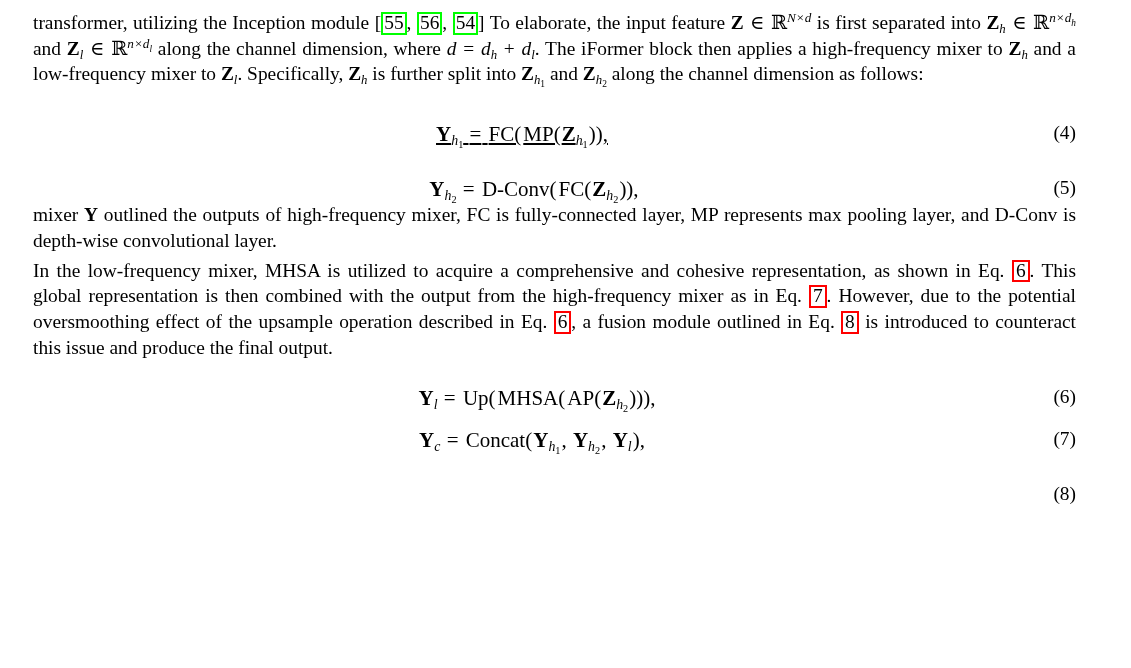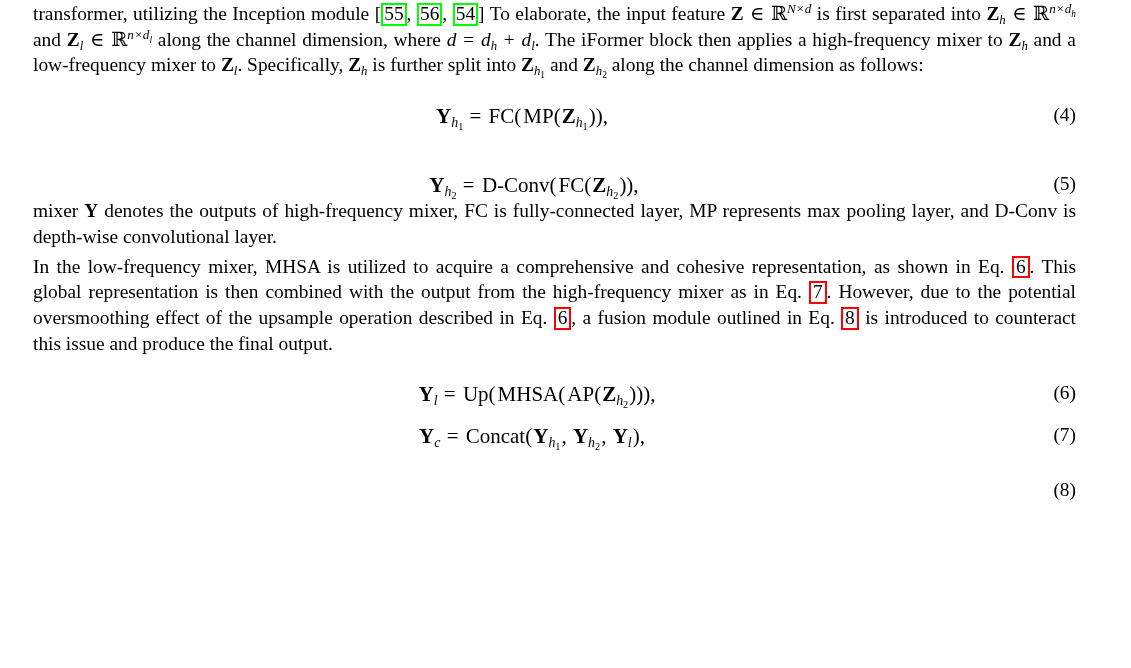--- a/index.html
+++ b/index.html
@@ -17,21 +17,21 @@
   .page {
     position: relative;
     width: 1131px;
     height: 668px;
     padding: 0;
     box-sizing: border-box;
   }
   .content {
     position: absolute;
     left: 33px;
-    top: 1px;
+    top: 10px;
     width: 1043px;
   }
   p.para {
     margin: 0 0 0 0;
     font-size: 19.4px;
     line-height: 25.7px;
     text-align: justify;
     text-justify: inter-word;
     hyphens: none;
   }
@@ -85,22 +85,22 @@
   }
   .eq-body {
     text-align: center;
     white-space: nowrap;
   }
   .eq-num {
     position: absolute;
     right: 0;
     font-size: 19.4px;
   }
-  .eq4 { margin-top: 26px; }
-  .eq5 { margin-top: 44px; }
+  .eq4 { margin-top: 35px; text-decoration: underline; }
+  .eq5 { margin-top: 30px; }
   .eq6 { margin-top: 26px; }
   .eq7 { margin-top: 17px; }
   .eq8 { margin-top: 30px; }
 
   .eq-shift-4 { padding-right: 64px; }
   .eq-shift-5 { padding-right: 40px; }
   .eq-shift-6 { padding-right: 34px; }
   .eq-shift-7 { padding-right: 44px; }
   .eq-shift-8 { padding-right: 48px; }
 
@@ -118,21 +118,21 @@
     <div class="eq-row eq4">
       <div class="eq-body eq-shift-4"><span class="m bb">Y</span><sub><span>h</span><sub class="num" style="font-size:0.74em">1</sub></sub>&nbsp;<span class="op">=</span>&nbsp;<span class="op">FC(</span><span class="op">MP(</span><span class="m bb">Z</span><sub><span>h</span><sub class="num" style="font-size:0.74em">1</sub></sub><span class="op">)),</span></div>
       <div class="eq-num">(4)</div>
     </div>
 
     <div class="eq-row eq5">
       <div class="eq-body eq-shift-5"><span class="m bb">Y</span><sub><span>h</span><sub class="num" style="font-size:0.74em">2</sub></sub>&nbsp;<span class="op">=</span>&nbsp;<span class="op">D-Conv(</span><span class="op">FC(</span><span class="m bb">Z</span><sub><span>h</span><sub class="num" style="font-size:0.74em">2</sub></sub><span class="op">)),</span></div>
       <div class="eq-num">(5)</div>
     </div>
 
-    <p class="para para-after-eq"><span>mixer </span><span class="m bb">Y</span><span> denotes the outputs of high-frequency mixer, FC is fully-connected layer, MP represents max pooling layer, and D-Conv is depth-wise convolutional layer.</span></p>
+    <p class="para para-after-eq"><span>mixer </span><span class="m bb">Y</span><span> outlined the outputs of high-frequency mixer, FC is fully-connected layer, MP represents max pooling layer, and D-Conv is depth-wise convolutional layer.</span></p>
 
     <p class="para gap-before"><span>In the low-frequency mixer, MHSA is utilized to acquire a comprehensive and cohesive representation, as shown in Eq. </span><span class="eqref-box">6</span><span>. This global representation is then combined with the output from the high-frequency mixer as in Eq. </span><span class="eqref-box">7</span><span>. However, due to the potential oversmoothing effect of the upsample operation described in Eq. </span><span class="eqref-box">6</span><span>, a fusion module outlined in Eq. </span><span class="eqref-box">8</span><span> is introduced to counteract this issue and produce the final output.</span></p>
 
     <div class="eq-row eq6">
       <div class="eq-body eq-shift-6"><span class="m bb">Y</span><sub>l</sub>&nbsp;<span class="op">=</span>&nbsp;<span class="op">Up(</span><span class="op">MHSA(</span><span class="op">AP(</span><span class="m bb">Z</span><sub><span>h</span><sub class="num" style="font-size:0.74em">2</sub></sub><span class="op">))),</span></div>
       <div class="eq-num">(6)</div>
     </div>
 
     <div class="eq-row eq7">
       <div class="eq-body eq-shift-7"><span class="m bb">Y</span><sub>c</sub>&nbsp;<span class="op">=</span>&nbsp;<span class="op">Concat(</span><span class="m bb">Y</span><sub><span>h</span><sub class="num" style="font-size:0.74em">1</sub></sub><span class="op">,&nbsp;</span><span class="m bb">Y</span><sub><span>h</span><sub class="num" style="font-size:0.74em">2</sub></sub><span class="op">,&nbsp;</span><span class="m bb">Y</span><sub>l</sub><span class="op">),</span></div>

